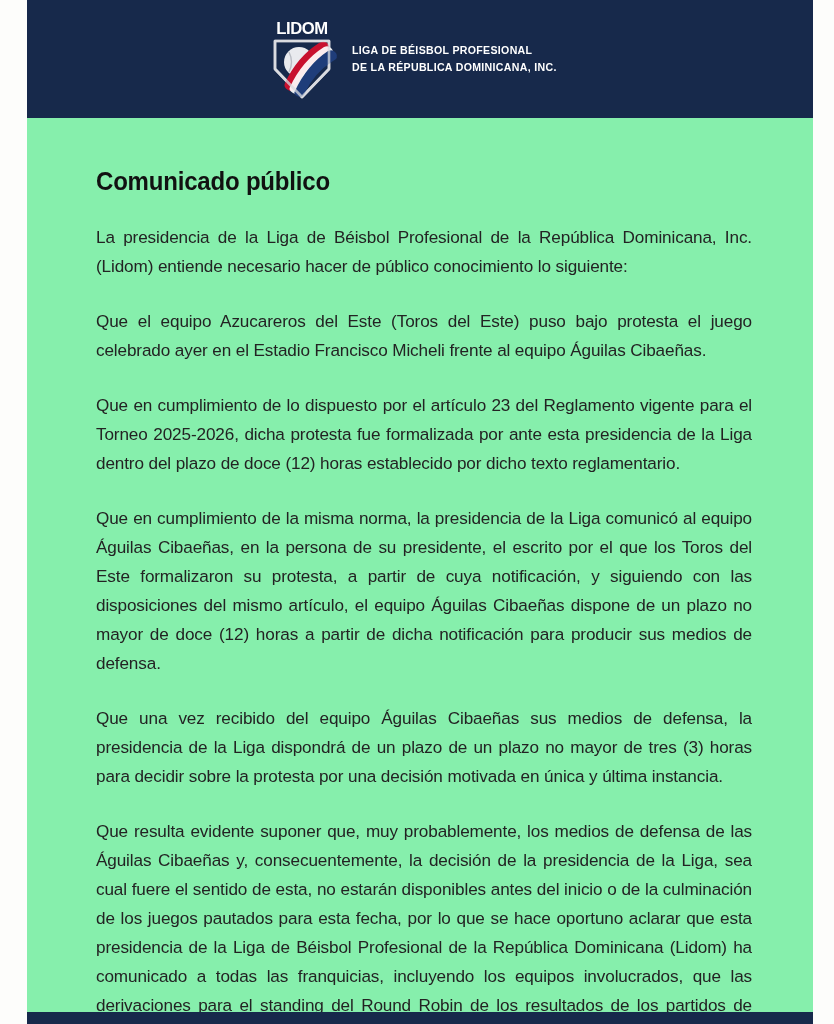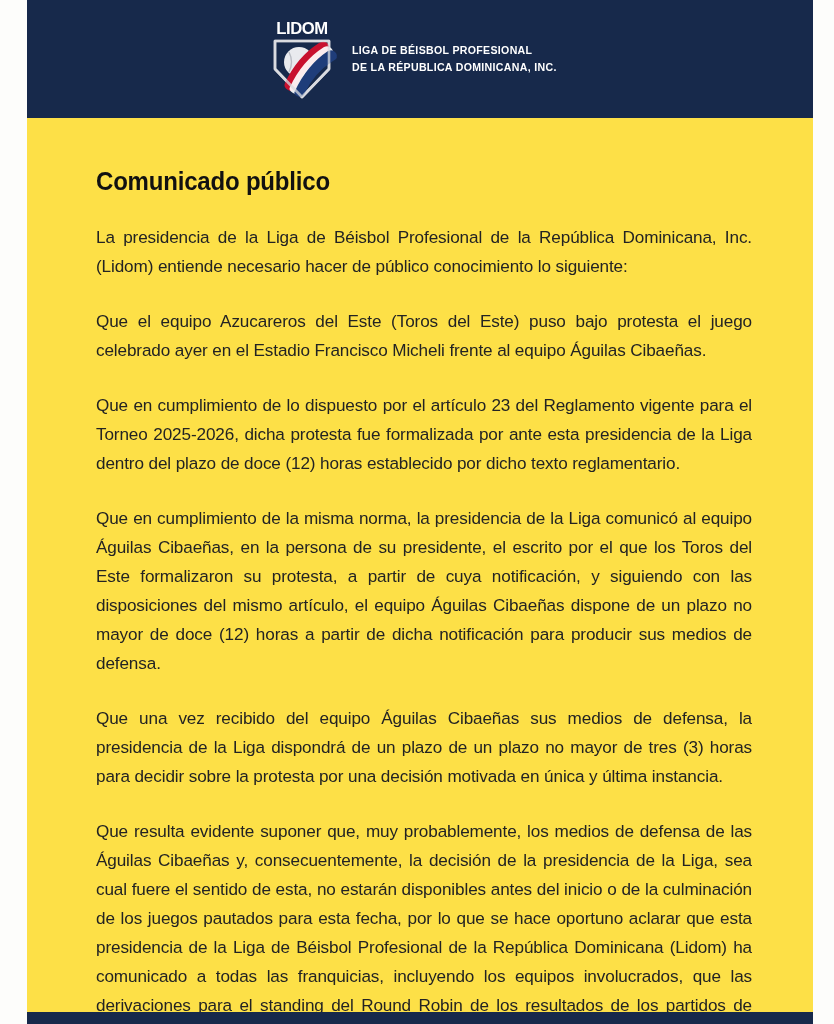--- a/index.html
+++ b/index.html
@@ -14,21 +14,21 @@
     font-family: "Liberation Sans", "DejaVu Sans", sans-serif;
     overflow: hidden;
     position: relative;
   }
 
   .page {
     position: absolute;
     left: 0; top: 0;
     width: 834px;
     height: 1024px;
-    background: #fde047;
+    background: #86efac;
   }
 
   
   .header-band {
     position: absolute;
     left: 27px;
     top: 0;
     width: 786px;
     height: 118px;
     background: #17294b;

